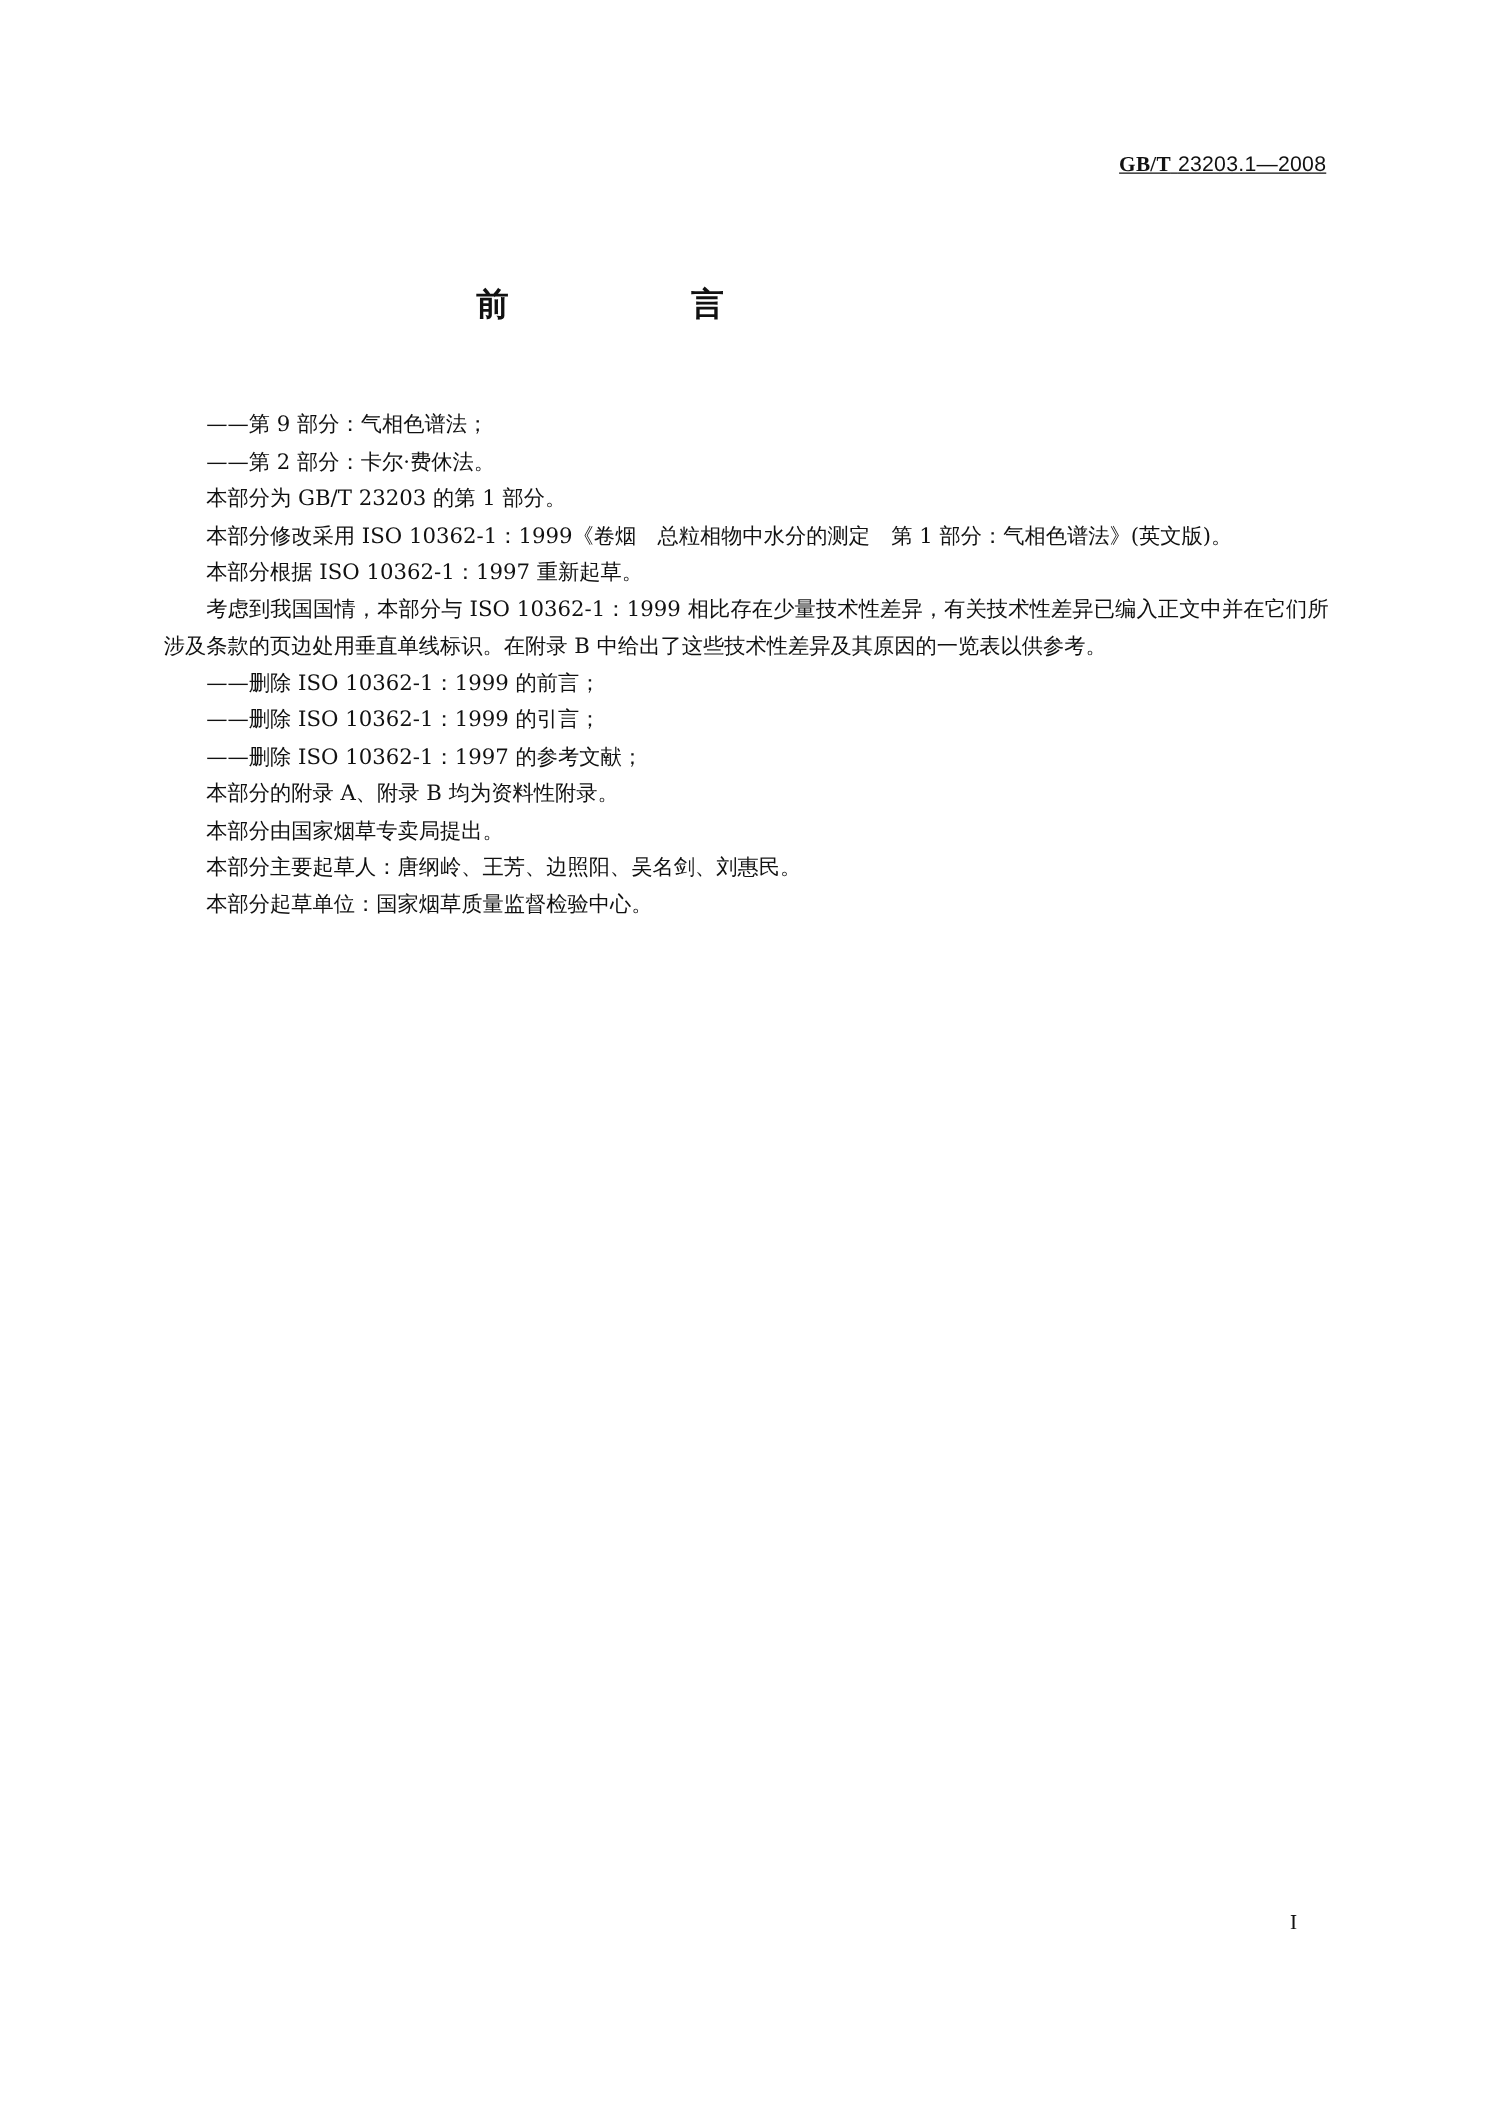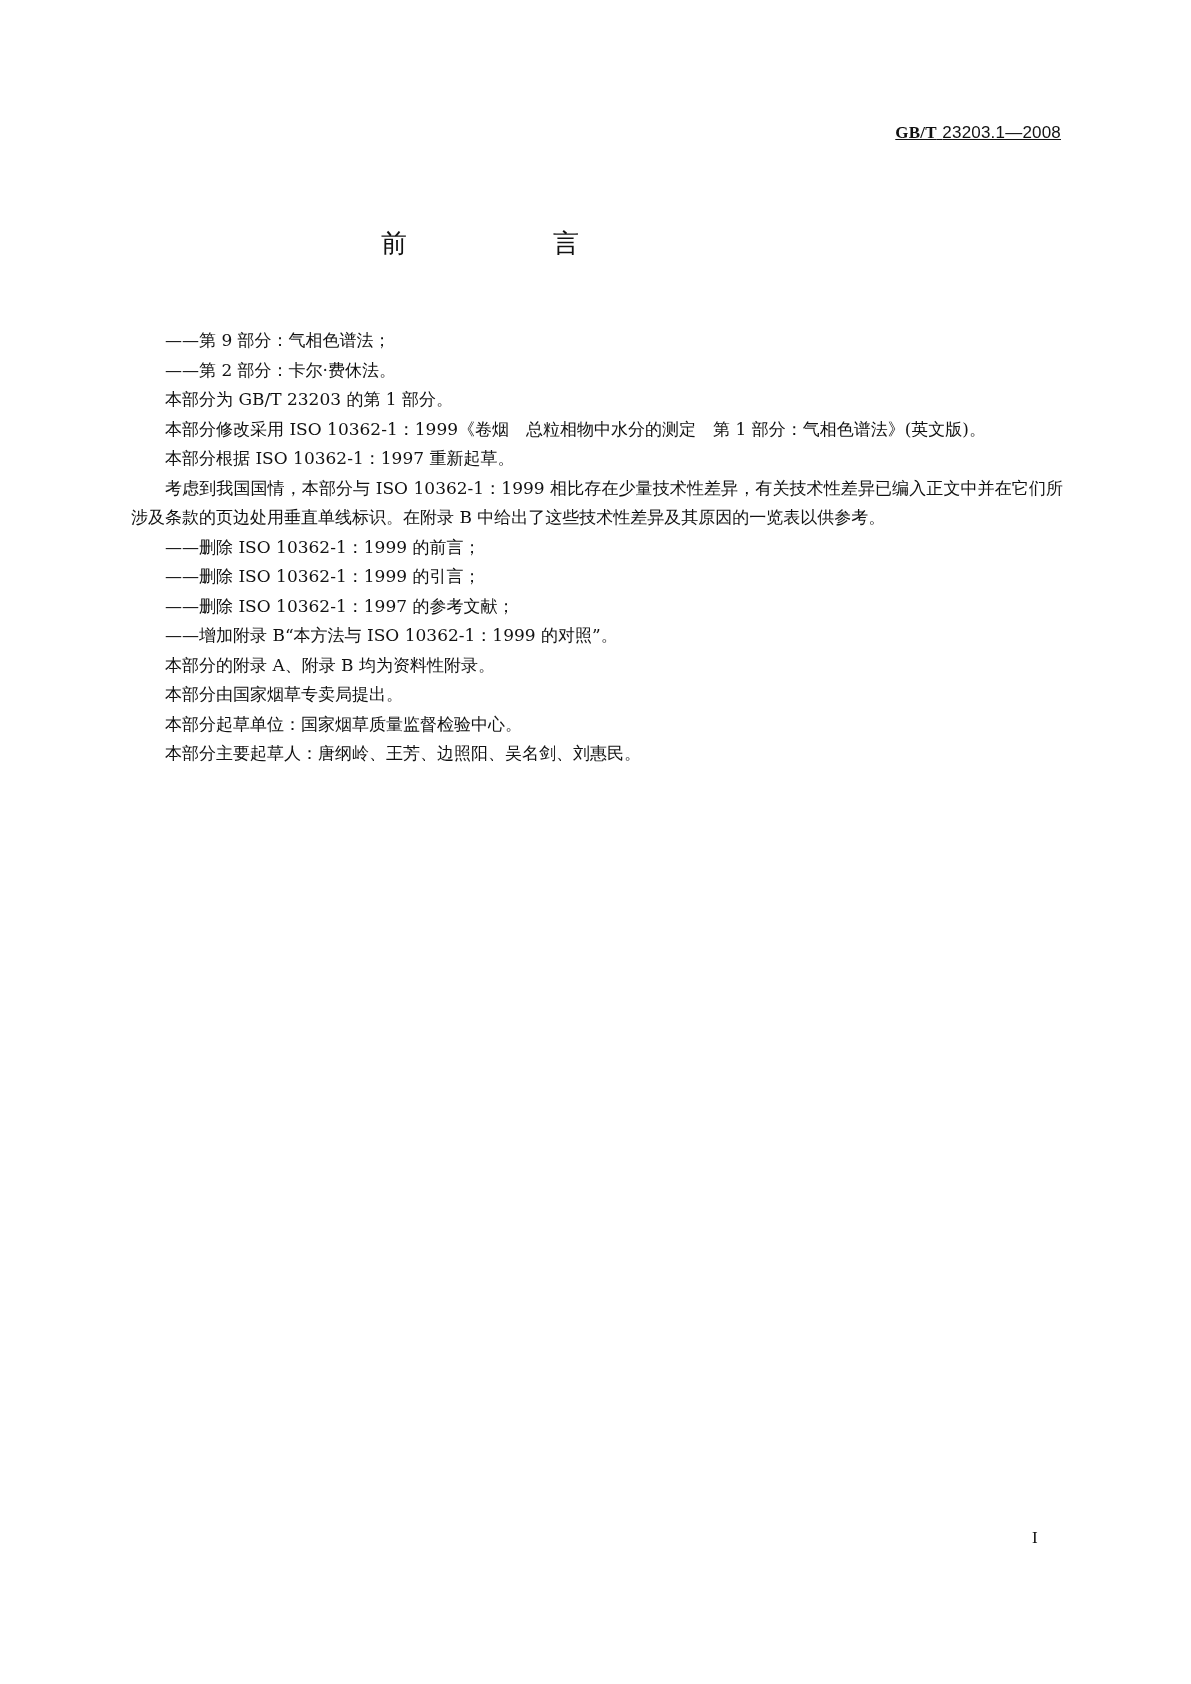--- a/index.html
+++ b/index.html
@@ -2,21 +2,21 @@
 <html><head>
 <meta charset="utf-8">
 <style>
   html, body { margin: 0; padding: 0; background: #ffffff; }
   body { width: 1191px; height: 1684px; position: relative; overflow: hidden;
          font-family: "DejaVu Serif", "Liberation Serif", serif; color: #111; }
   .std-code { position: absolute; top: 122px; right: 130px; font-size: 17px; letter-spacing: 0.2px; text-decoration: underline; }
   .std-code .prefix { font-weight: bold; font-family: "Liberation Serif", serif; }
   .std-code .num { font-family: "Liberation Sans", sans-serif; }
   .title { position: absolute; top: 226px; left: 0; width: 960px; text-align: center;
-           font-family: "DejaVu Sans", sans-serif; font-size: 26px; font-weight: normal; letter-spacing: 60px; padding-left: 60px; box-sizing: border-box; }
+           font-family: "DejaVu Sans", sans-serif; font-size: 26px; font-weight: bold; letter-spacing: 60px; padding-left: 60px; box-sizing: border-box; }
   .body { position: absolute; top: 326px; left: 131px; width: 932px; font-size: 17px; line-height: 29.5px; }
   .p { margin: 0; text-indent: 34px; text-align: justify; }
   .p.dash { text-indent: 34px; }
   .page-num { position: absolute; top: 1528px; left: 1032px; font-size: 17px; font-family: "Liberation Serif", serif; }
 </style>
 </head>
 <body>
 
 <div class="std-code">
   <span class="prefix">GB/T</span>
@@ -28,20 +28,19 @@
 <div class="body">
   <p class="p dash">——第 9 部分：气相色谱法；</p>
   <p class="p dash">——第 2 部分：卡尔·费休法。</p>
   <p class="p">本部分为 GB/T 23203 的第 1 部分。</p>
   <p class="p">本部分修改采用 ISO 10362-1：1999《卷烟　总粒相物中水分的测定　第 1 部分：气相色谱法》(英文版)。</p>
   <p class="p">本部分根据 ISO 10362-1：1997 重新起草。</p>
   <p class="p">考虑到我国国情，本部分与 ISO 10362-1：1999 相比存在少量技术性差异，有关技术性差异已编入正文中并在它们所涉及条款的页边处用垂直单线标识。在附录 B 中给出了这些技术性差异及其原因的一览表以供参考。</p>
   <p class="p dash">——删除 ISO 10362-1：1999 的前言；</p>
   <p class="p dash">——删除 ISO 10362-1：1999 的引言；</p>
   <p class="p dash">——删除 ISO 10362-1：1997 的参考文献；</p>
-  <p class="p dash">——增加附录 B“本方法与 ISO 10362-1：1999 的对照”。</p>
   <p class="p">本部分的附录 A、附录 B 均为资料性附录。</p>
   <p class="p">本部分由国家烟草专卖局提出。</p>
+  <p class="p">本部分主要起草人：唐纲岭、王芳、边照阳、吴名剑、刘惠民。</p>
   <p class="p">本部分起草单位：国家烟草质量监督检验中心。</p>
-  <p class="p">本部分主要起草人：唐纲岭、王芳、边照阳、吴名剑、刘惠民。</p>
 </div>
 
 <div class="page-num">I</div>
 
 </body></html>

